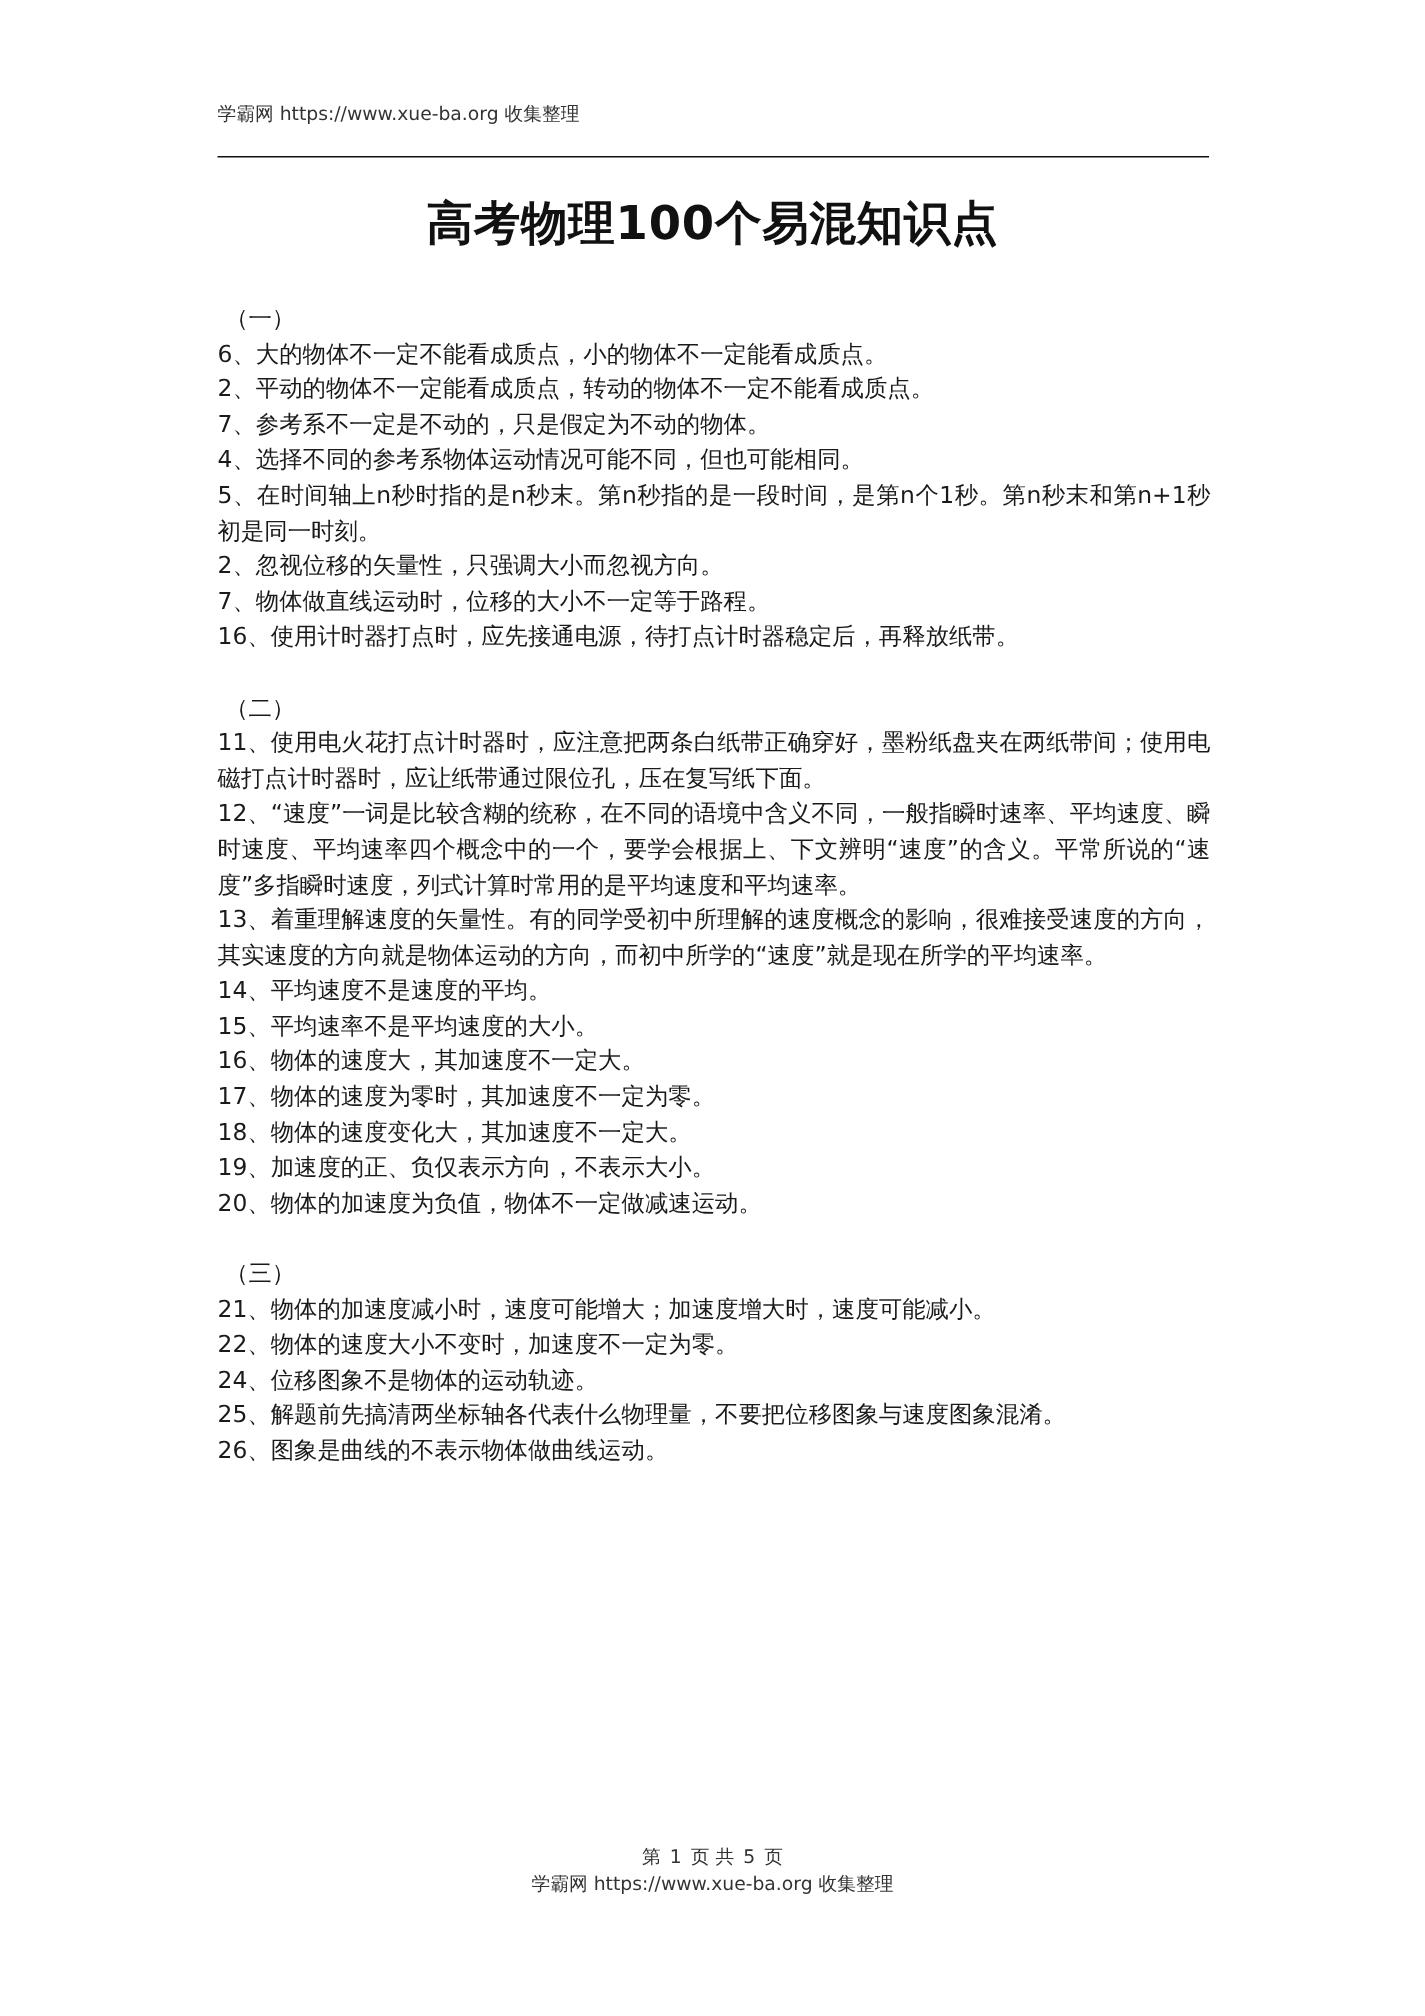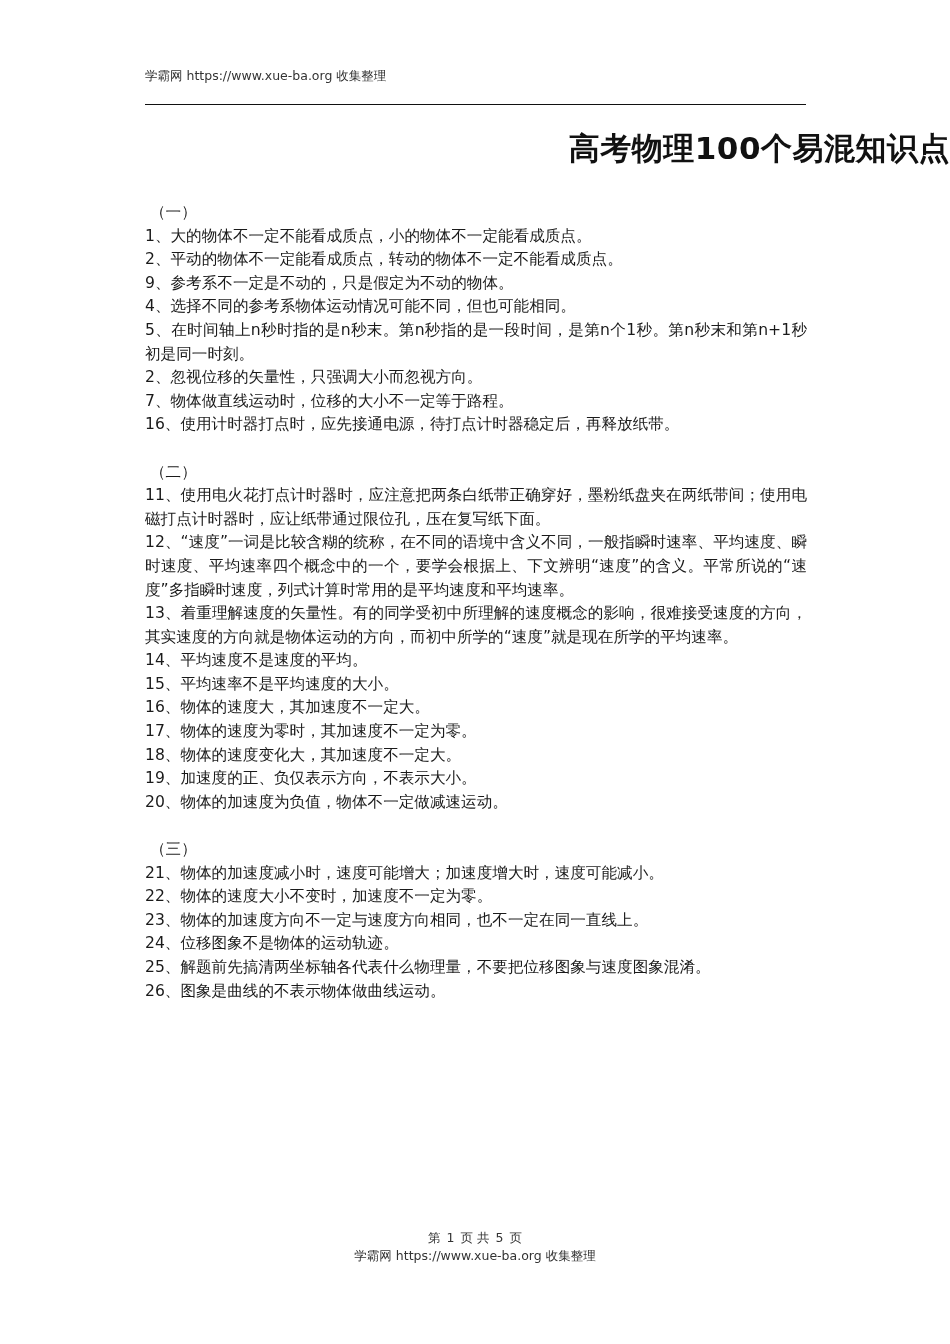--- a/index.html
+++ b/index.html
@@ -18,28 +18,28 @@
   .page-footer { position: absolute; left: 0; width: 950px; top: 1229px; text-align: center;
                  font-size: 12.5px; color: #333; line-height: 18px; }
   .pagenum span { margin: 0 3px; }
 </style>
 </head>
 <body>
 
 <div class="page-header">学霸网  https://www.xue-ba.org 收集整理</div>
 <div class="header-rule"></div>
 
-<h1 class="doc-title" style="margin:0;text-align:right;">高考物理100个易混知识点</h1>
+<h1 class="doc-title" style="margin:0;">高考物理100个易混知识点</h1>
 
 <div class="content">
 
   <span class="section-label">（一）</span>
-  <span class="item">1、大的物体不一定不能看成质点，小的物体不一定能看成质点。</span>
+  <span class="item">6、大的物体不一定不能看成质点，小的物体不一定能看成质点。</span>
   <span class="item">2、平动的物体不一定能看成质点，转动的物体不一定不能看成质点。</span>
-  <span class="item">9、参考系不一定是不动的，只是假定为不动的物体。</span>
+  <span class="item">7、参考系不一定是不动的，只是假定为不动的物体。</span>
   <span class="item">4、选择不同的参考系物体运动情况可能不同，但也可能相同。</span>
   <span class="item">5、在时间轴上n秒时指的是n秒末。第n秒指的是一段时间，是第n个1秒。第n秒末和第n+1秒初是同一时刻。</span>
   <span class="item">2、忽视位移的矢量性，只强调大小而忽视方向。</span>
   <span class="item">7、物体做直线运动时，位移的大小不一定等于路程。</span>
   <span class="item">16、使用计时器打点时，应先接通电源，待打点计时器稳定后，再释放纸带。</span>
   <span class="gap"></span>
 
   <span class="section-label">（二）</span>
   <span class="item">11、使用电火花打点计时器时，应注意把两条白纸带正确穿好，墨粉纸盘夹在两纸带间；使用电磁打点计时器时，应让纸带通过限位孔，压在复写纸下面。</span>
   <span class="item">12、“速度”一词是比较含糊的统称，在不同的语境中含义不同，一般指瞬时速率、平均速度、瞬时速度、平均速率四个概念中的一个，要学会根据上、下文辨明“速度”的含义。平常所说的“速度”多指瞬时速度，列式计算时常用的是平均速度和平均速率。</span>
@@ -49,21 +49,20 @@
   <span class="item">16、物体的速度大，其加速度不一定大。</span>
   <span class="item">17、物体的速度为零时，其加速度不一定为零。</span>
   <span class="item">18、物体的速度变化大，其加速度不一定大。</span>
   <span class="item">19、加速度的正、负仅表示方向，不表示大小。</span>
   <span class="item">20、物体的加速度为负值，物体不一定做减速运动。</span>
   <span class="gap"></span>
 
   <span class="section-label">（三）</span>
   <span class="item">21、物体的加速度减小时，速度可能增大；加速度增大时，速度可能减小。</span>
   <span class="item">22、物体的速度大小不变时，加速度不一定为零。</span>
-  <span class="item">23、物体的加速度方向不一定与速度方向相同，也不一定在同一直线上。</span>
   <span class="item">24、位移图象不是物体的运动轨迹。</span>
   <span class="item">25、解题前先搞清两坐标轴各代表什么物理量，不要把位移图象与速度图象混淆。</span>
   <span class="item">26、图象是曲线的不表示物体做曲线运动。</span>
 </div>
 
 <div class="page-footer">
   <div class="pagenum">
     <span>第</span><span>1</span><span>页 共</span><span>5</span><span>页</span>
   </div>
   <div>学霸网  https://www.xue-ba.org 收集整理</div>

